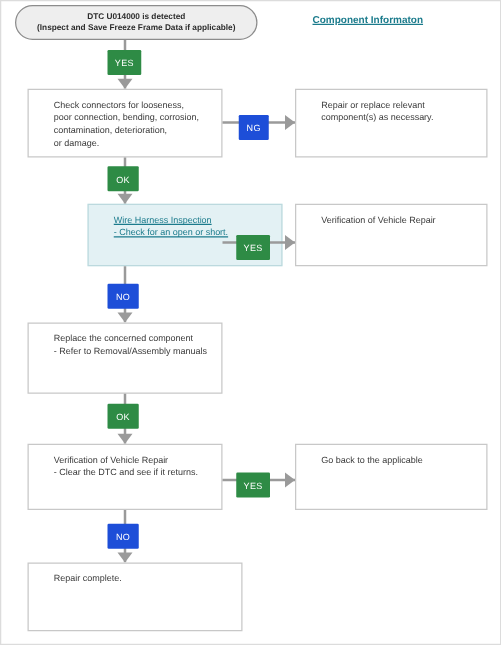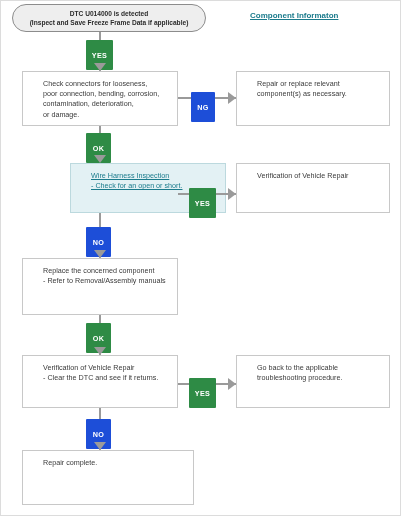--- a/index.html
+++ b/index.html
@@ -110,24 +110,24 @@
   }
 
   
   .badge {
     position: absolute;
     box-sizing: border-box;
     display: flex;
     align-items: center;
     justify-content: center;
     font-size: 7.2px;
-    font-weight: bold;
+    font-weight: normal;
     color: #ffffff;
     letter-spacing: 0.3px;
-    height: 30px;
+    height: 20px;
     border-radius: 1px;
   }
   .badge.yes, .badge.ok { background: #2e8b45; }
   .badge.no, .badge.ng { background: #1d4ed8; }
 </style>
 </head>
 <body>
 
 <div id="page">
 
@@ -194,21 +194,20 @@
     <span class="bline">Verification of Vehicle Repair</span>
     <span class="bline">- Clear the DTC and see if it returns.</span>
   </div>
 
   <div class="hline" style="left:178px; top:383px; width:58px;"></div>
   <div class="badge yes" style="left:189px; top:378px; width:27px;">YES</div>
   <div class="arrow-right" style="left:228px; top:378px;"></div>
 
   <div class="box" style="left:236px; top:355px; width:154px; height:53px;">
     <span class="bline">Go back to the applicable</span>
-    <span class="bline">troubleshooting procedure.</span>
   </div>
 
   <div class="vline" style="left:99px; top:408px; height:42px;"></div>
   <div class="badge no" style="left:86px; top:419px; width:25px;">NO</div>
   <div class="arrow-down" style="left:94px; top:442px;"></div>
 
   <div class="box" style="left:22px; top:450px; width:172px; height:55px;">
     <span class="bline">Repair complete.</span>
   </div>
 

